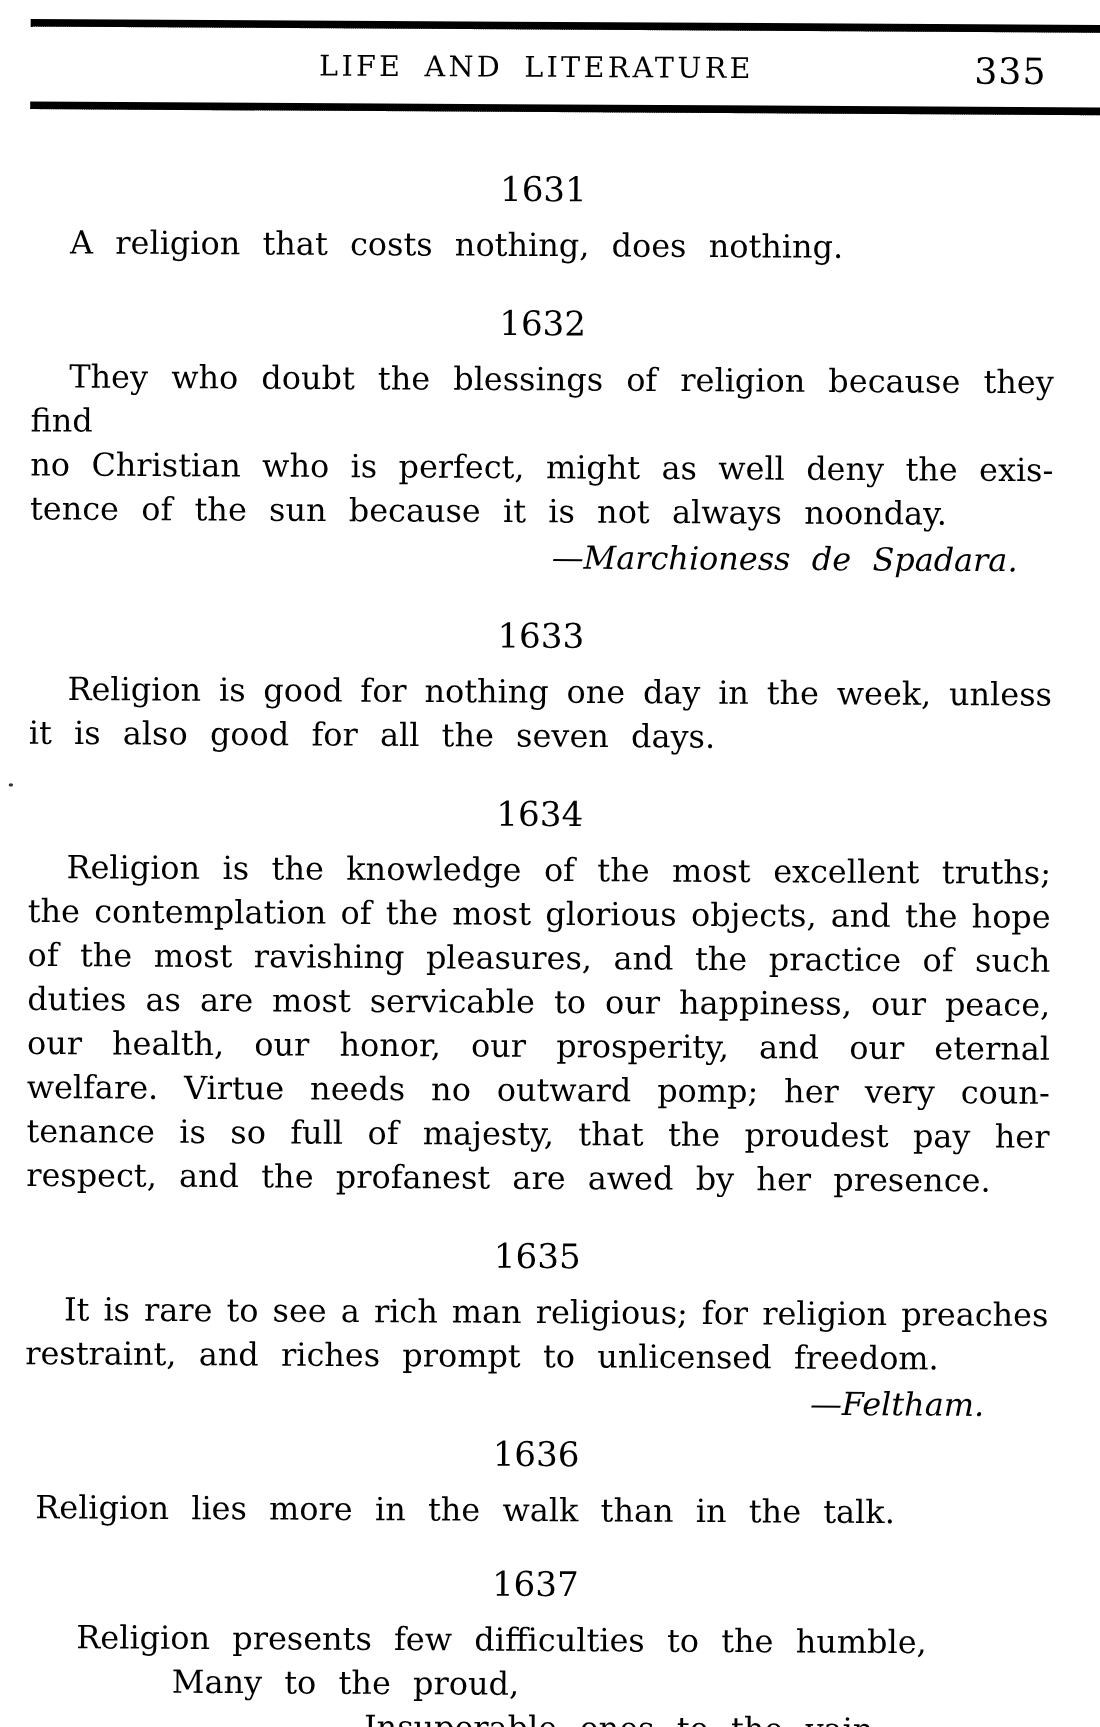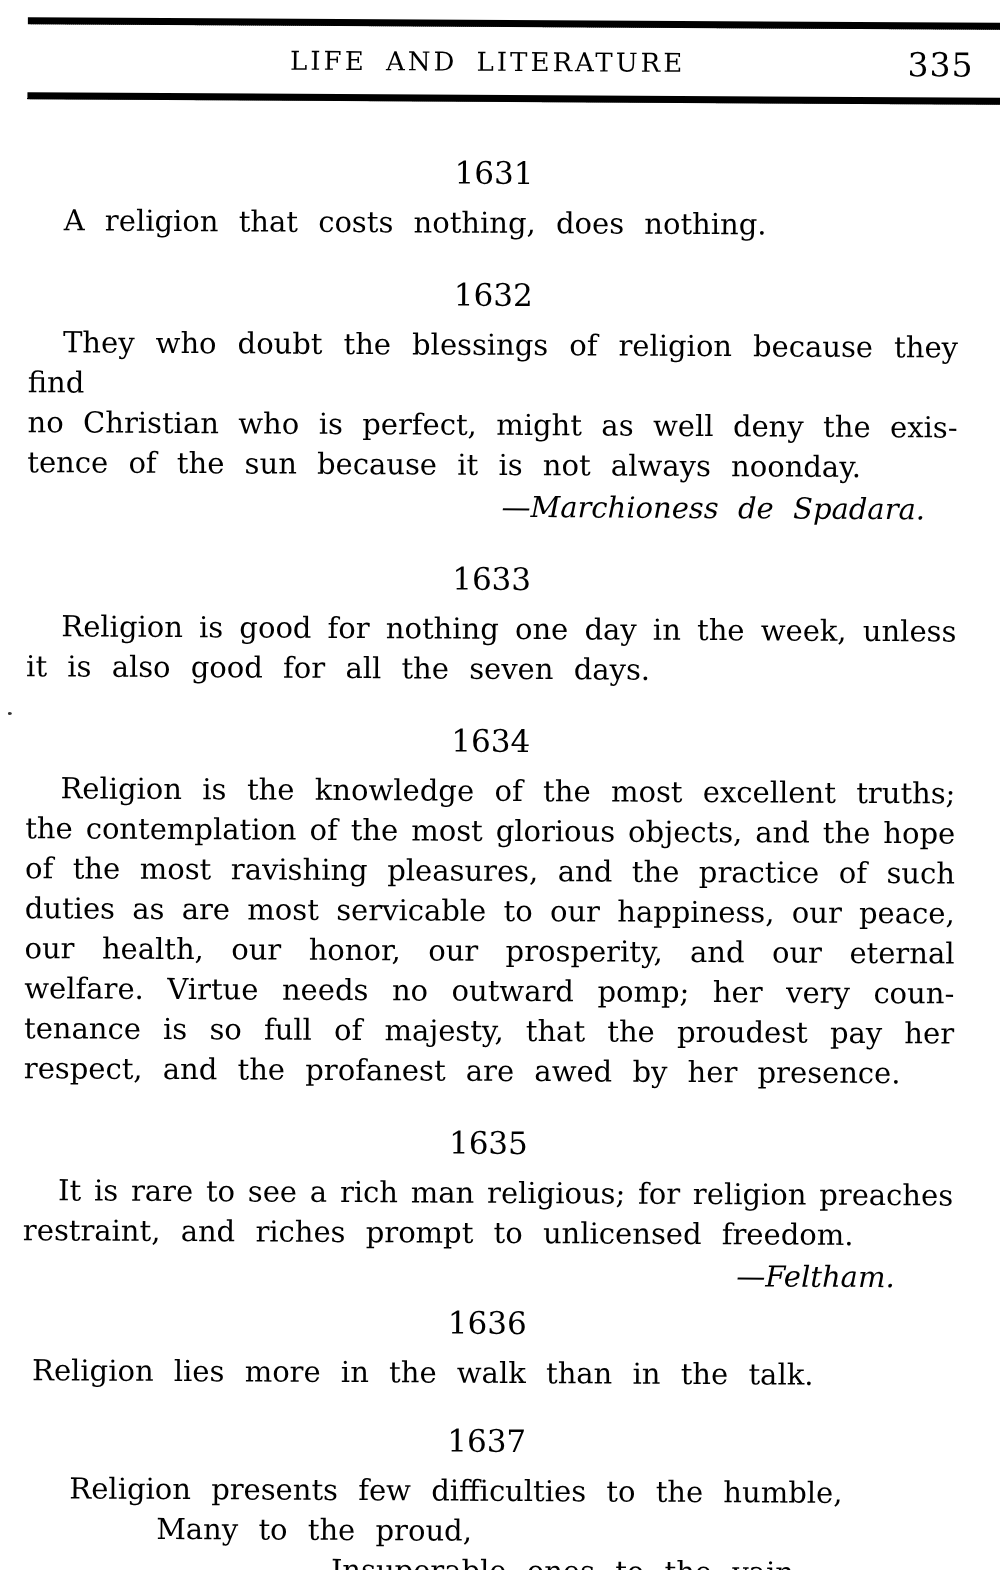--- a/index.html
+++ b/index.html
@@ -42,21 +42,21 @@
   .running-title {
     font-size: 26px;
     letter-spacing: 3px;
     word-spacing: 8px;
     transform: translateX(-12px);
     display: inline-block;
     white-space: nowrap;
   }
   .page-num {
     position: absolute;
-    right: 26px;
+    right: 48px;
     top: -4px;
     font-size: 33px;
     letter-spacing: 1px;
   }
 
   #content {
     position: absolute;
     top: 130px;
     left: 30px;
     right: 40px;

